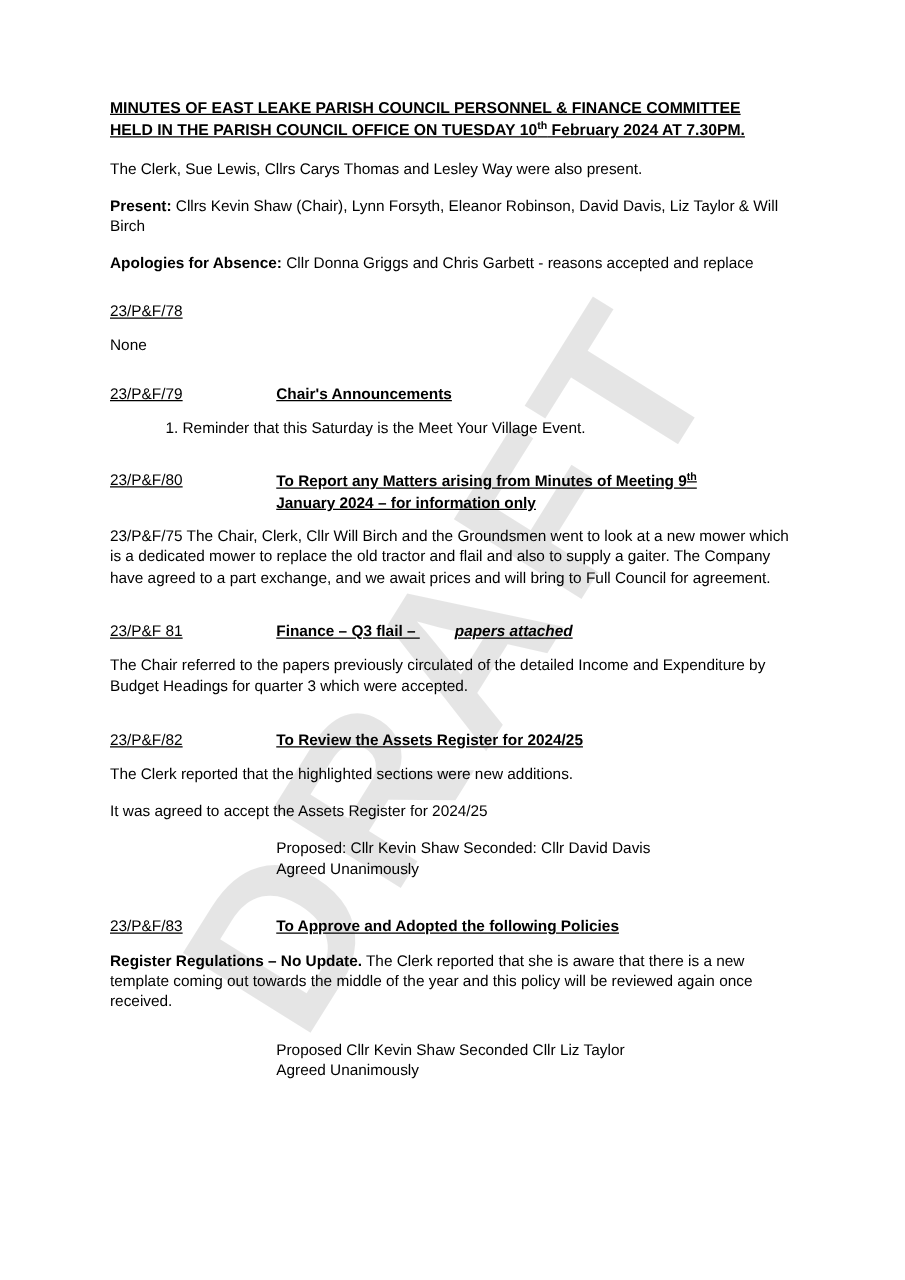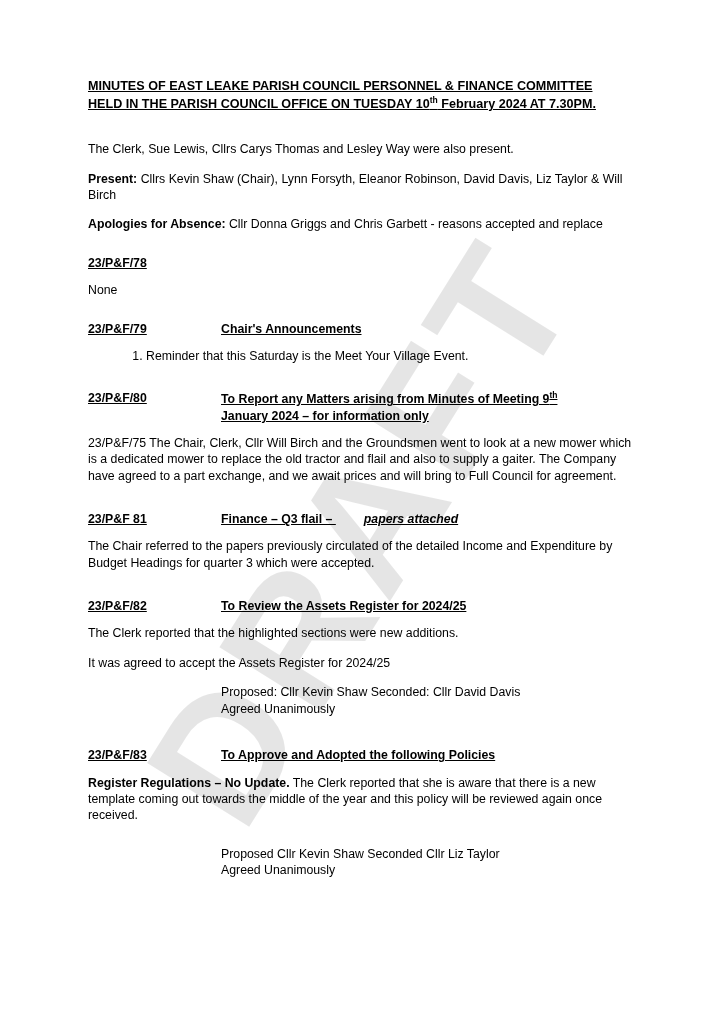--- a/index.html
+++ b/index.html
@@ -49,34 +49,34 @@
     position: relative;
     z-index: 10;
     font-size: 12.3px;
     line-height: 1.33;
   }
   .title {
     font-weight: bold;
     text-decoration: underline;
     font-size: 12.6px;
     line-height: 1.36;
-    margin-bottom: 28px;
+    margin-bottom: 14px;
   }
   .title .sup { vertical-align: super; font-size: 8.5px; }
   p.para {
     margin: 0 0 13px 0;
   }
   .lbl { font-weight: bold; }
   .row {
     display: flex;
     margin: 0 0 11px 0;
     align-items: flex-start;
   }
   .row .num {
-    font-weight: bold;
+    font-weight: normal;
     text-decoration: underline;
     width: 133px;
     flex: 0 0 133px;
   }
   .row .head {
     font-weight: bold;
     text-decoration: underline;
     flex: 1;
   }
   .row .head .sup { vertical-align: super; font-size: 8.5px; text-decoration: underline; }

